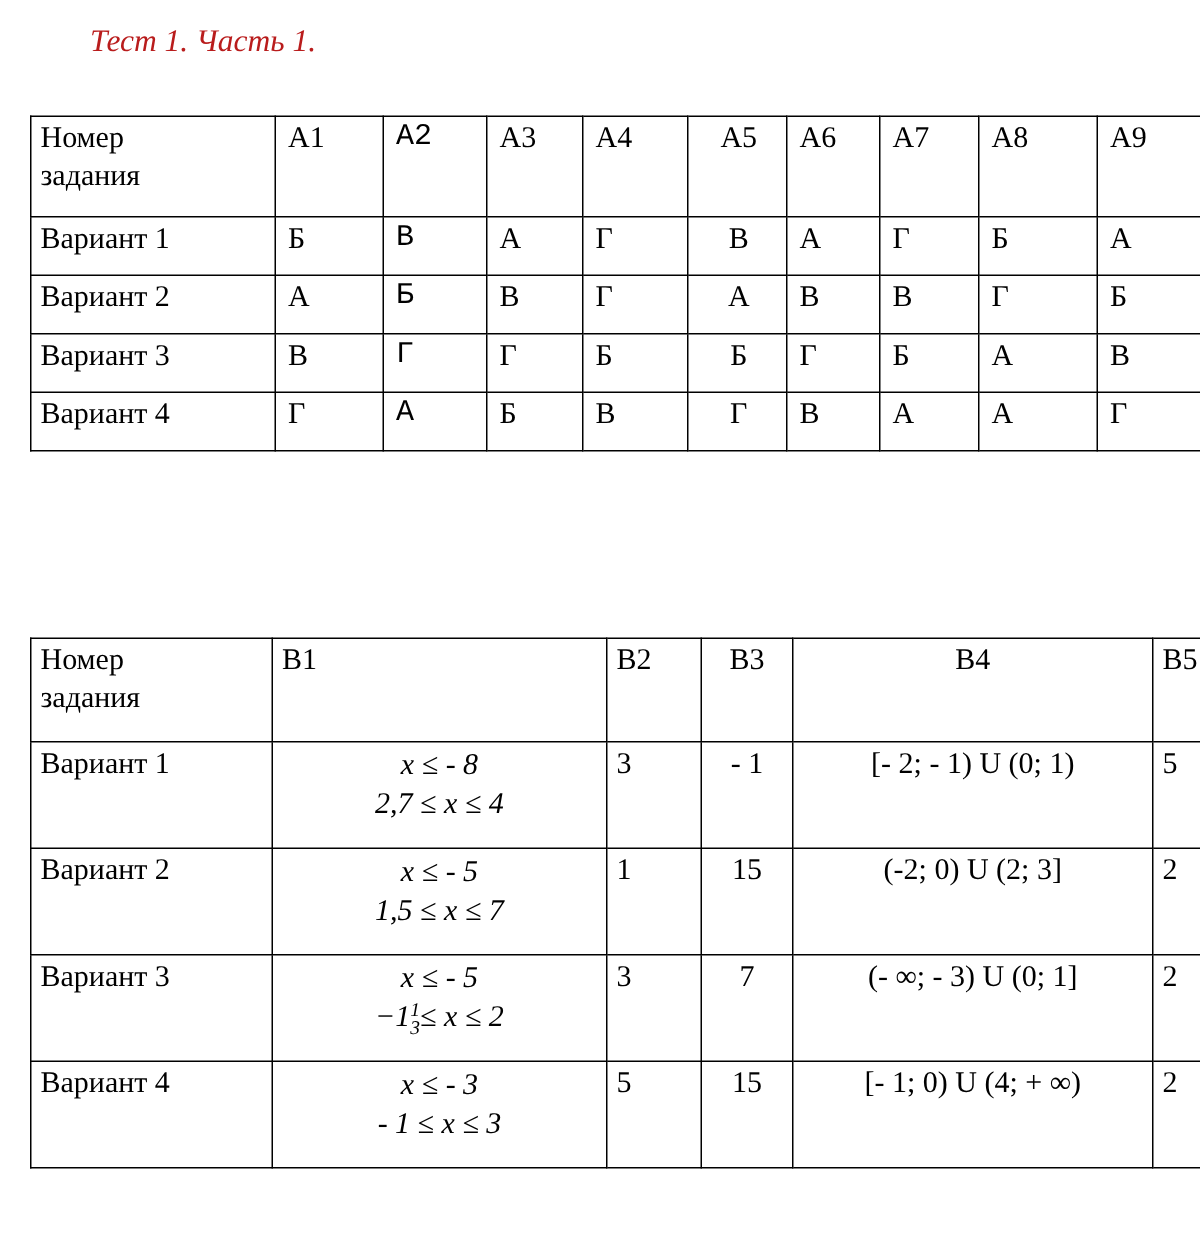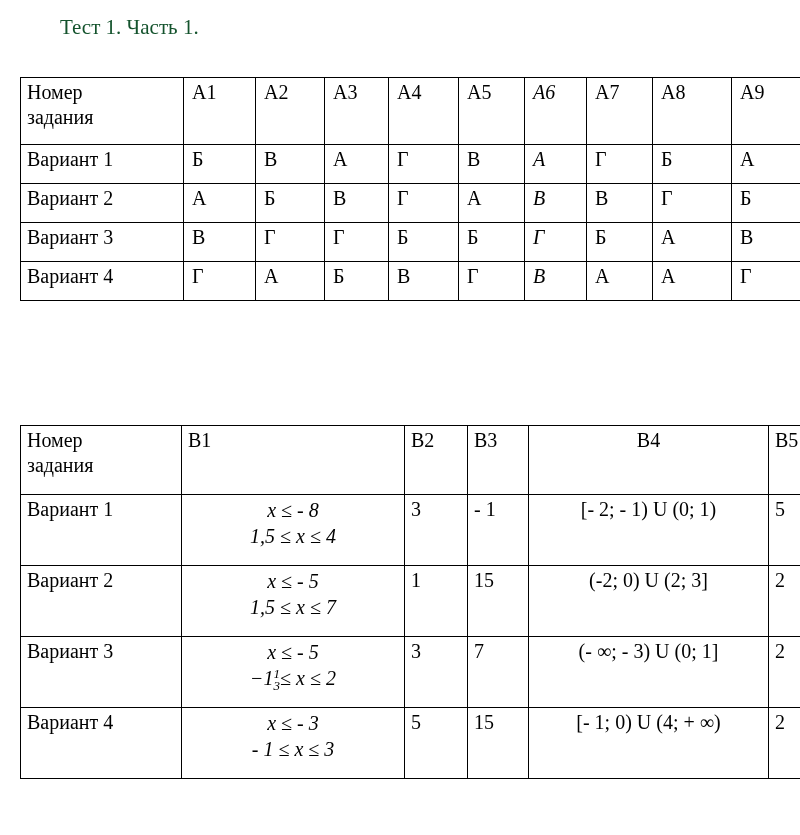--- a/index.html
+++ b/index.html
@@ -20,22 +20,23 @@
     position: absolute;
     left: 0; top: 0;
     width: 800px;
     height: 835px;
   }
 
   .section-title {
     position: absolute;
     font-size: 21px;
     line-height: 26px;
-    color: #14532d;
+    color: #b91c1c;
     white-space: nowrap;
+    font-style: italic;
   }
   #title-part1 { left: 60px; top: 14px; }
   #title-part2 { left: 60px; top: 359px; }
 
   table.grid {
     position: absolute;
     border-collapse: collapse;
     table-layout: fixed;
     background: #fff;
   }
@@ -64,25 +65,25 @@
   }
   #table-part1 td.label-col {
     text-align: left;
     width: 150px;
   }
   #table-part1 td.ans {
     text-align: left;
     padding-left: 8px;
   }
   #table-part1 td.c1 { width: 57px; }
-  #table-part1 td.c2 { width: 54px; }
+  #table-part1 td.c2 { width: 54px; font-family: Liberation Mono, monospace; }
   #table-part1 td.c3 { width: 49px; }
   #table-part1 td.c4 { width: 55px; }
-  #table-part1 td.c5 { width: 51px; }
-  #table-part1 td.c6 { width: 47px; font-style: italic; }
+  #table-part1 td.c5 { width: 51px; text-align: center; }
+  #table-part1 td.c6 { width: 47px; }
   #table-part1 td.c7 { width: 51px; }
   #table-part1 td.c8 { width: 64px; }
   #table-part1 td.c9 { width: 62px; }
 
   .hdr-two-line {
     display: block;
     line-height: 25px;
   }
 
   
@@ -90,21 +91,21 @@
     left: 20px;
     top: 425px;
     width: 740px;
   }
   #table-part2 td {
     vertical-align: top;
   }
   #table-part2 td.label-col { width: 148px; text-align: left; }
   #table-part2 td.b1-col    { width: 210px; }
   #table-part2 td.b2-col    { width: 50px;  text-align: left; margin-left: 48px; }
-  #table-part2 td.b3-col    { width: 48px;  text-align: left; }
+  #table-part2 td.b3-col    { width: 48px;  text-align: center; }
   #table-part2 td.b4-col    { width: 227px; text-align: center; }
   #table-part2 td.b5-col    { width: 51px;  text-align: left; }
 
   #table-part2 tr.head-row td { height: 64px; }
   #table-part2 tr.body-row td { height: 66px; }
 
   .b1-lines {
     display: block;
     text-align: center;
     line-height: 26px;
@@ -222,21 +223,21 @@
         <td class="b3-col">B3</td>
         <td class="b4-col">B4</td>
         <td class="b5-col">B5</td>
       </tr>
 
       <tr class="body-row">
         <td class="label-col">Вариант 1</td>
         <td class="b1-col">
           <span class="b1-lines">
             <span class="b1-line">x ≤ - 8</span>
-            <span class="b1-line">1,5 ≤ x ≤ 4</span>
+            <span class="b1-line">2,7 ≤ x ≤ 4</span>
           </span>
         </td>
         <td class="b2-col">3</td>
         <td class="b3-col">- 1</td>
         <td class="b4-col">[- 2; - 1) U (0; 1)</td>
         <td class="b5-col">5</td>
       </tr>
 
       <tr class="body-row">
         <td class="label-col">Вариант 2</td>

